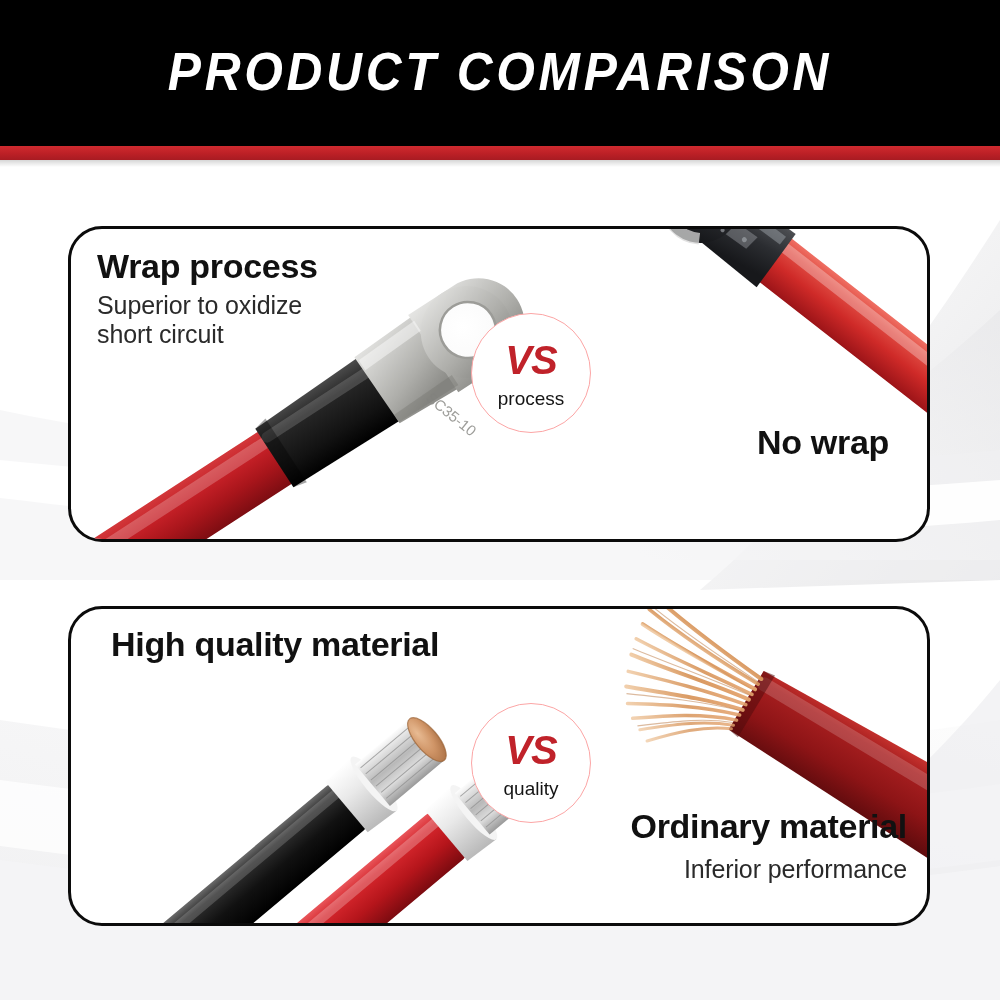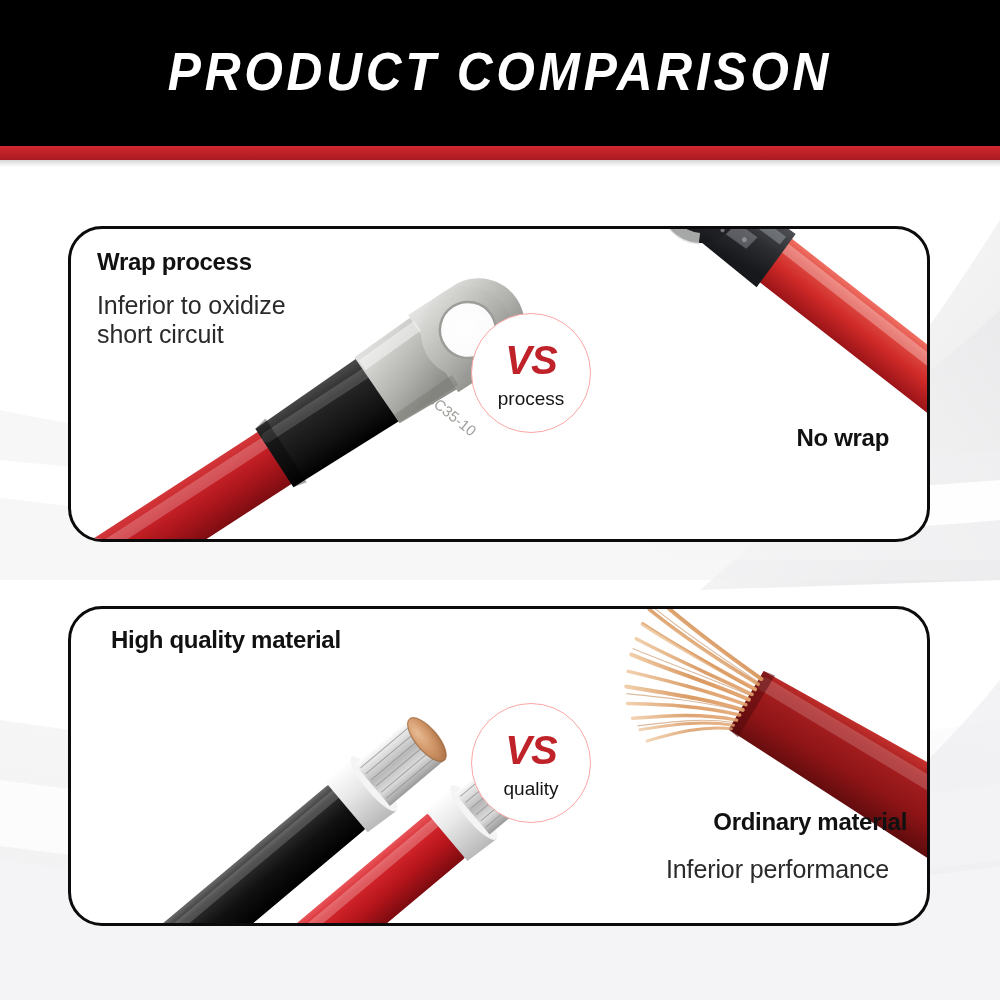--- a/index.html
+++ b/index.html
@@ -52,21 +52,21 @@
     box-sizing:border-box;
   }
   #panel-top{left:68px;top:226px;width:862px;height:316px;}
   #panel-bottom{left:68px;top:606px;width:862px;height:320px;}
 
   
   .headline{
     position:absolute;
     color:#111111;
     font-weight:bold;
-    font-size:24px;
+    font-size:34px;
     line-height:1.05;
     white-space:nowrap;
     letter-spacing:-0.3px;
   }
   .subline{
     position:absolute;
     color:#2a2a2a;
     font-size:25px;
     line-height:1.16;
     white-space:pre-line;
@@ -74,21 +74,21 @@
   }
 
   #top-left-head{left:26px;top:20px;}
   #top-left-sub{left:26px;top:62px;}
   #top-right-head{right:38px;top:196px;text-align:right;}
   #top-right-sub{right:38px;top:240px;text-align:right;}
 
   #bot-left-head{left:40px;top:18px;}
   #bot-left-sub{left:26px;top:62px;}
   #bot-right-head{right:20px;top:200px;text-align:right;margin-left:16px;}
-  #bot-right-sub{right:38px;top:246px;text-align:left;}
+  #bot-right-sub{right:20px;top:246px;text-align:left;}
 
   
   .vs-badge{
     position:absolute;
     width:120px;height:120px;
     border-radius:50%;
     background:#ffffff;
     border:1px solid #fca5a5;
     z-index:40;
     display:flex;flex-direction:column;
@@ -242,21 +242,21 @@
           <path d="M6,168 A40,40 0 0 0 62,178 L56,168 A32,32 0 0 1 12,160 Z" fill="#d7d7d7" opacity="0.75"></path>
         </g>
 
         <circle cx="84" cy="128" r="3" fill="#c9ced3" opacity="0.6"></circle>
         <circle cx="95" cy="146" r="2.5" fill="#aeb4ba" opacity="0.55"></circle>
         <circle cx="72" cy="152" r="2" fill="#c9ced3" opacity="0.5"></circle>
       </g>
     </svg>
 
     <div class="headline" id="top-left-head">Wrap process</div>
-    <div class="subline" id="top-left-sub">Inferior to oxidize
+    <div class="subline" id="top-left-sub">Superior to oxidize
 short circuit</div>
 
     <div class="headline" id="top-right-head">No wrap</div>
   </div>
 
   <div class="vs-badge" id="vs-top">
     <div class="vs-text">VS</div>
     <div class="vs-sub">process</div>
   </div>
 

